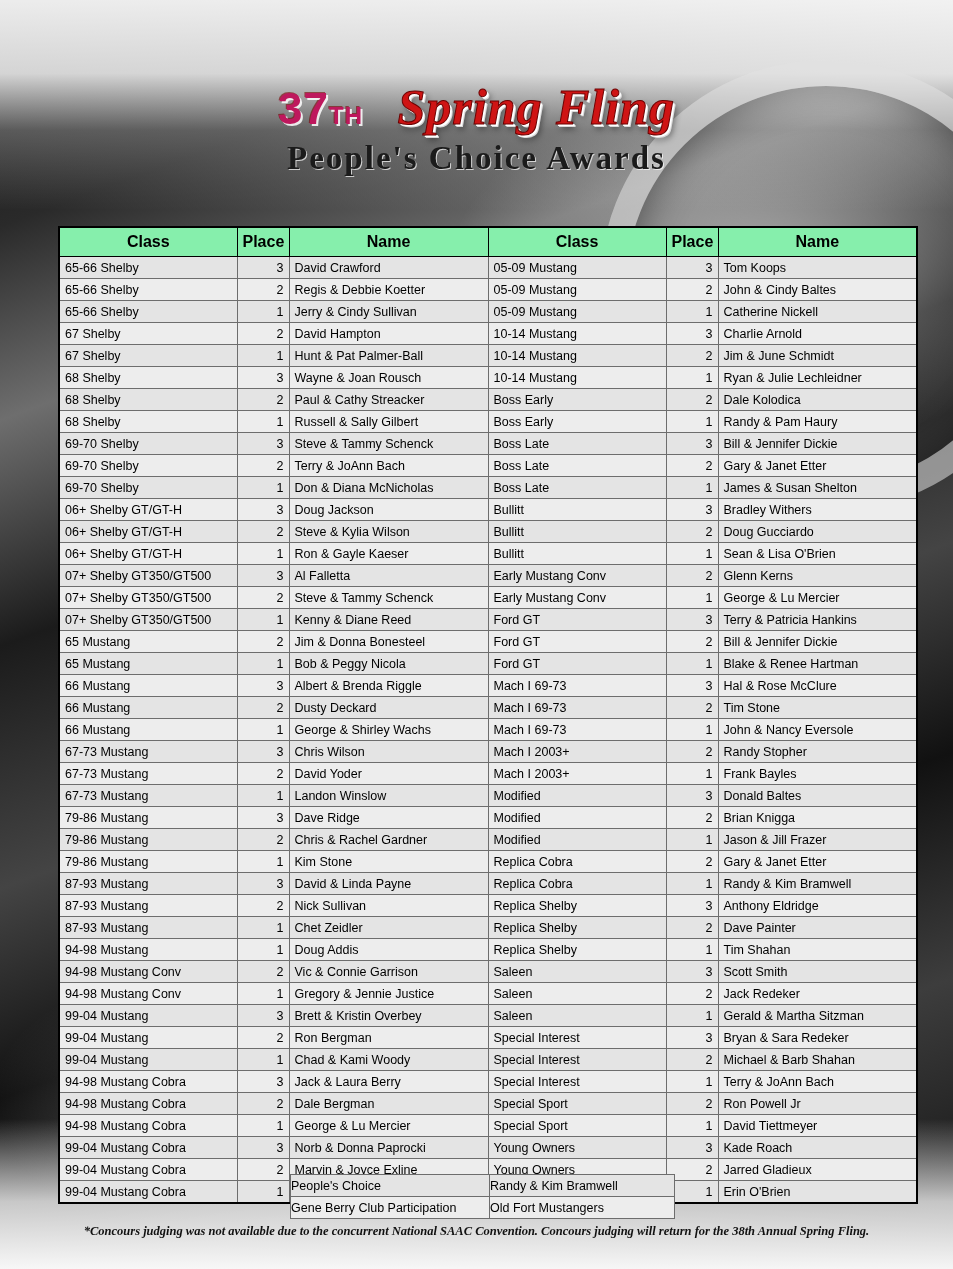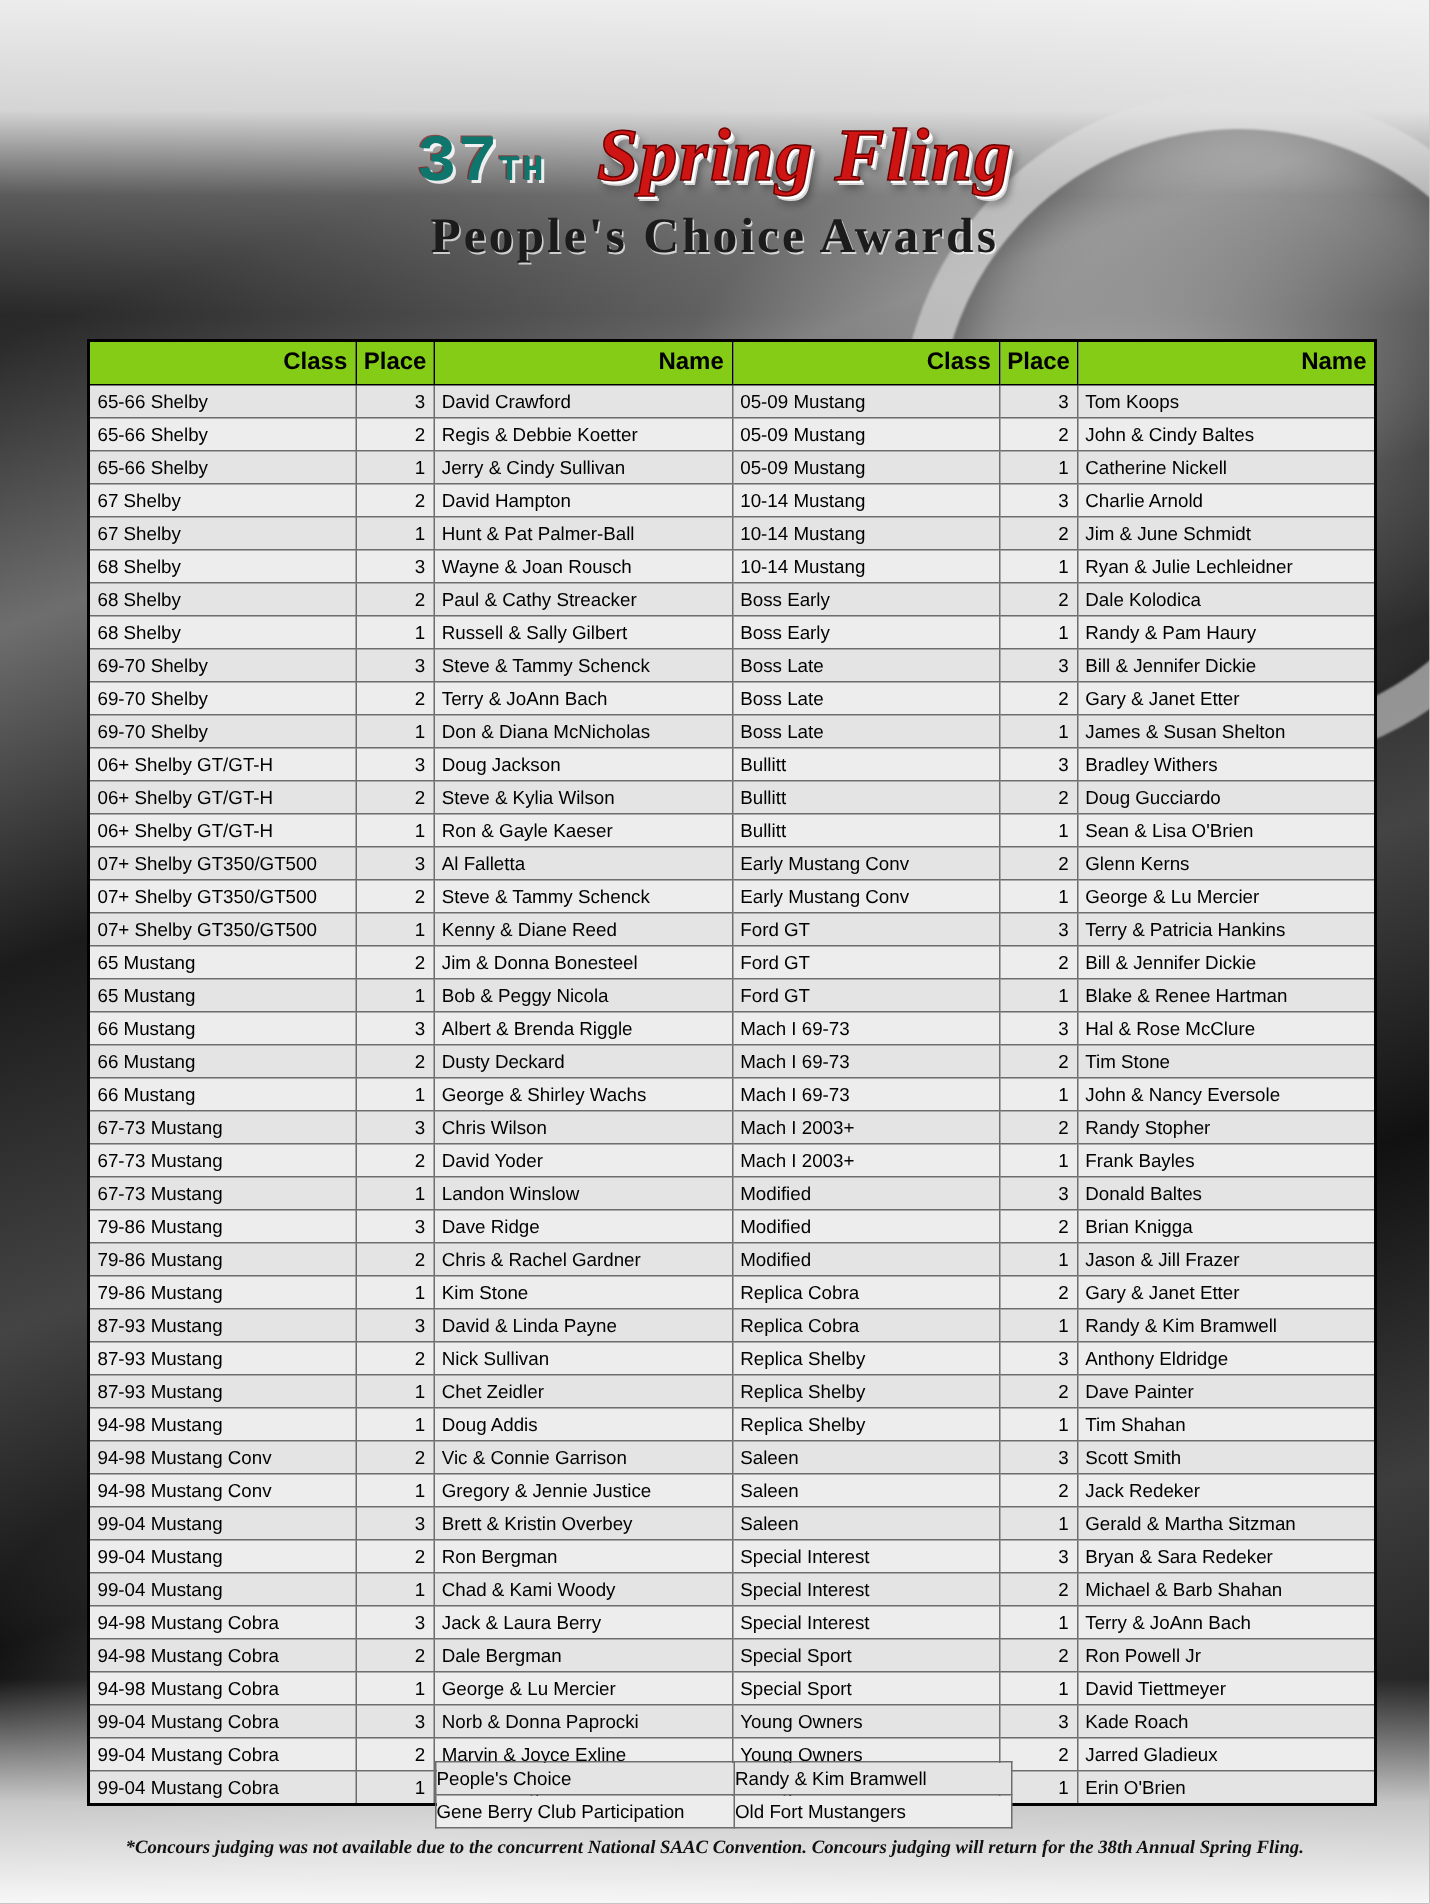--- a/index.html
+++ b/index.html
@@ -52,24 +52,24 @@
   }
 
   
   .title-row {
     text-align: center;
     padding-top: 52px;
     height: 58px;
   }
   .title-37 {
     display: inline-block;
-    font-family: Liberation Mono, monospace;
+    font-family: Liberation Sans, sans-serif;
     font-weight: bold;
     font-size: 44px;
-    color: #0f766e;
+    color: #be185d;
     letter-spacing: 1px;
     text-shadow: 2px 2px 0 rgba(255,255,255,0.85), -1px -1px 0 rgba(120,0,0,0.6);
     vertical-align: baseline;
     margin-top: 32px;
   }
   .title-th {
     font-size: 24px;
     vertical-align: baseline;
   }
   .title-main {
@@ -116,24 +116,24 @@
   table.awards th, table.awards td {
     border: 1px solid #6d6d6d;
     font-size: 12.5px;
     color: #000;
     padding: 2px 5px;
     height: 17px;
     white-space: nowrap;
     overflow: hidden;
   }
   table.awards thead th {
-    background: #84cc16;
+    background: #86efac;
     font-size: 16px;
     font-weight: bold;
-    text-align: right;
+    text-align: center;
     height: 24px;
     border: 1px solid #000;
   }
   col.c-class { width: 178px; }
   col.c-place { width: 52px; }
   col.c-name  { width: 199px; }
   td.place { text-align: right; padding-right: 7px; }
   tbody tr:nth-child(odd) td { background: #e4e4e4; }
   tbody tr:nth-child(even) td { background: #ededed; }
 

